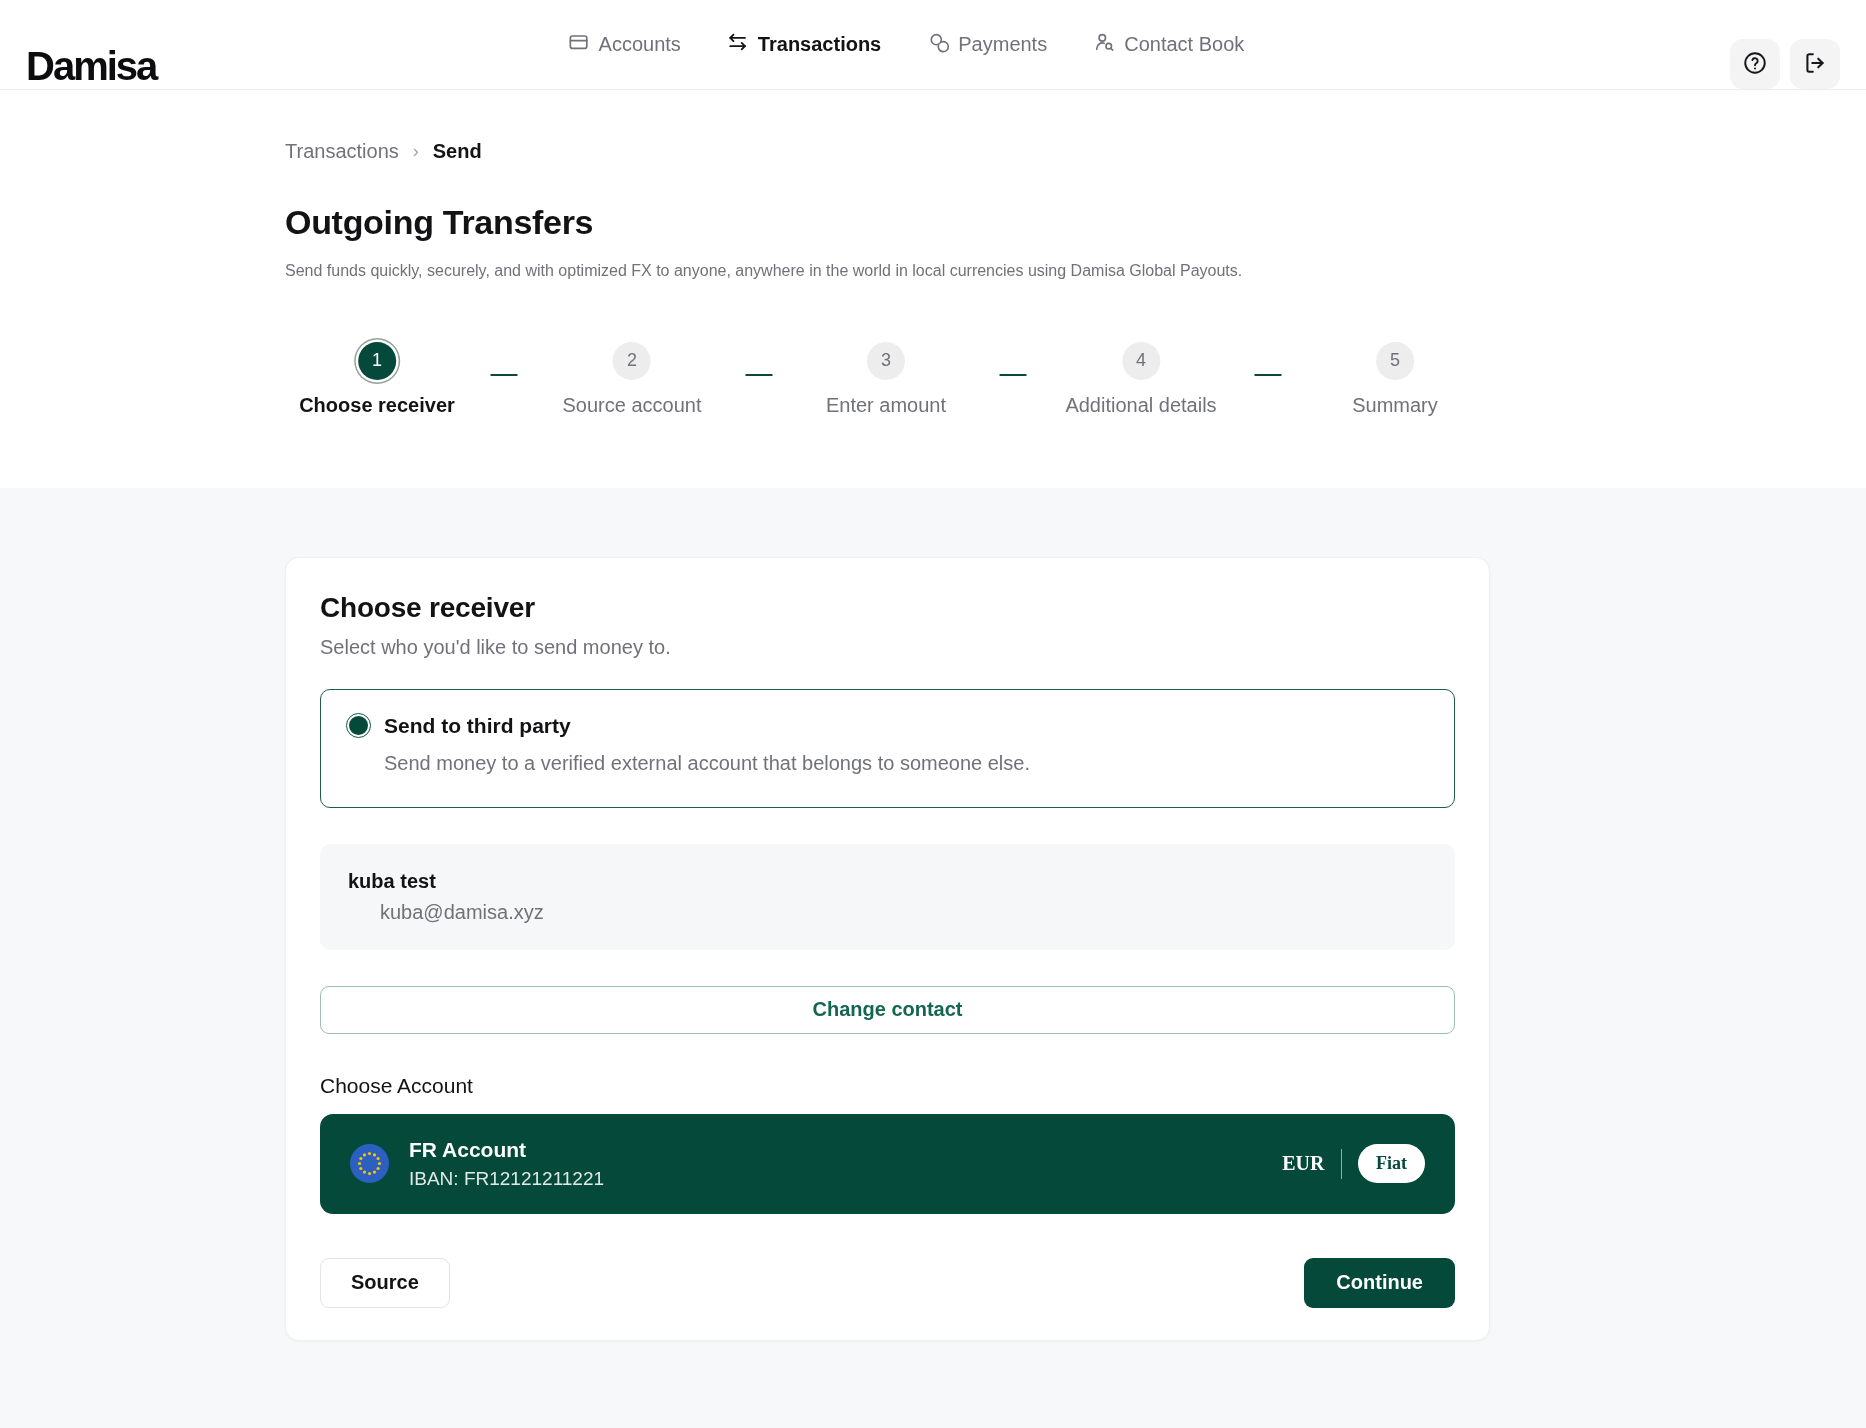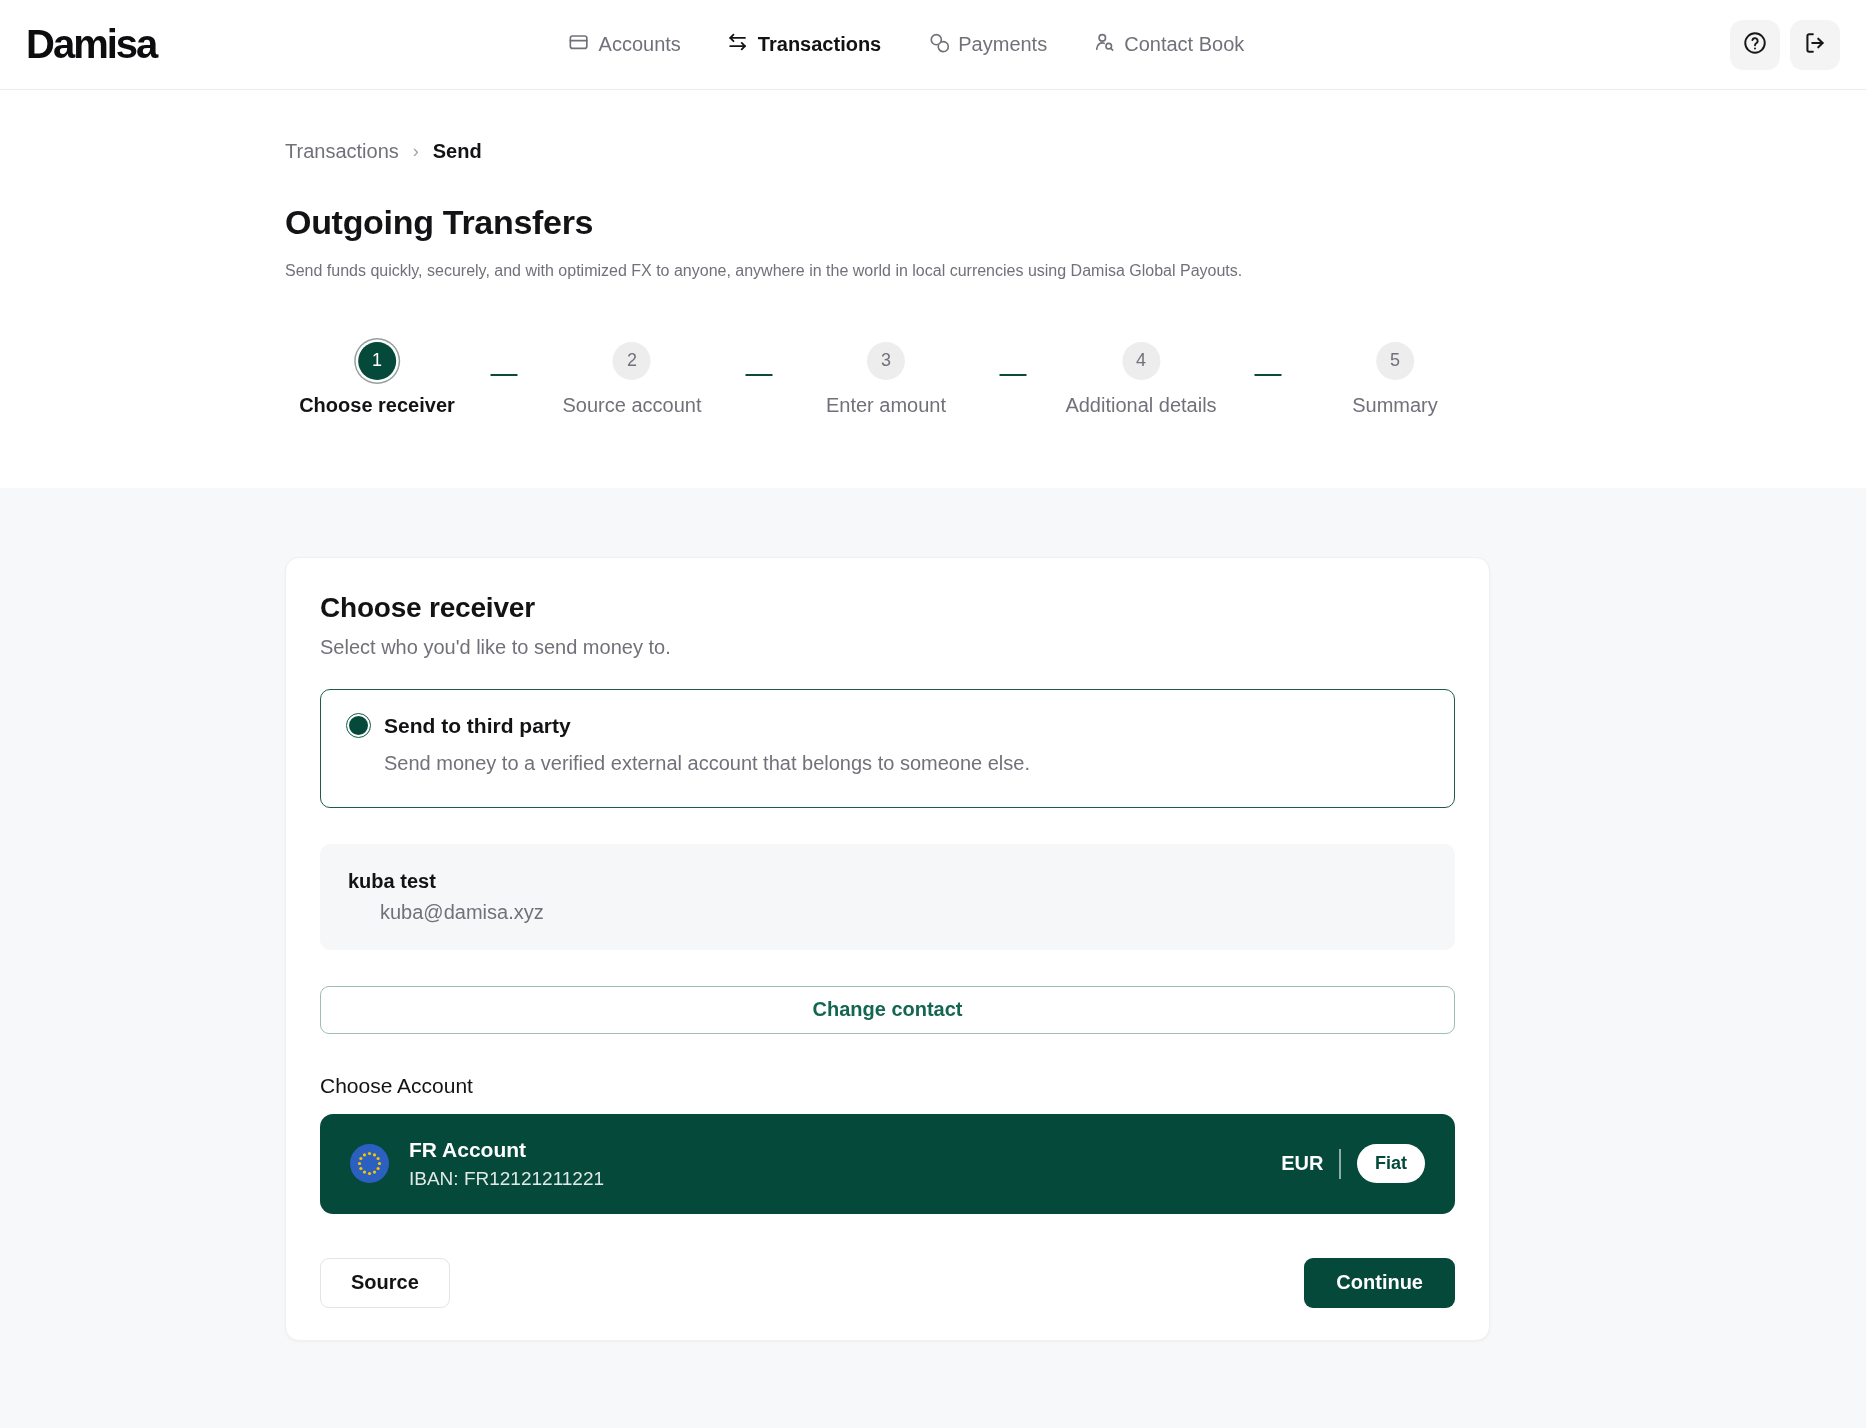--- a/index.html
+++ b/index.html
@@ -6,21 +6,21 @@
   html,body { width:1866px; height:1428px; }
   body {
     font-family:"Liberation Sans", sans-serif;
     background:#f7f8fa;
     color:#18181b;
     overflow:hidden;
   }
   
   .topbar {
     height:90px; background:#ffffff; border-bottom:1px solid #ececee;
-    display:flex; align-items:center; position:relative; padding:0 26px;
+    display:flex; align-items:flex-end; position:relative; padding:0 26px;
   }
   .logo {
     font-size:40px; font-weight:700; letter-spacing:-2px; color:#0d0d0f;
   }
   .nav {
     position:absolute; left:50%; top:0; height:100%; transform:translateX(-54%);
     display:flex; align-items:center; gap:46px;
   }
   .nav-item {
     display:flex; align-items:center; gap:9px; font-size:20px; color:#71717a; cursor:pointer;
@@ -87,21 +87,21 @@
   }
   .choose-label { margin-top:40px; font-size:21px; color:#131316; }
   .account-card {
     margin-top:16px; background:#05493a; border-radius:13px; height:100px;
     display:flex; align-items:center; padding:0 30px; cursor:pointer;
   }
   .acct-left { display:flex; align-items:center; gap:20px; }
   .flag { width:39px; height:39px; border-radius:50%; flex:none; }
   .acct-name { color:#ffffff; font-size:21px; font-weight:600; }
   .acct-iban { color:rgba(255,255,255,.88); font-size:19px; margin-top:6px; }
-  .acct-right { margin-left:auto; display:flex; align-items:center; gap:16px; }
+  .acct-right { margin-left:auto; display:flex; align-items:center; gap:16px;font-family:Liberation Serif, serif; }
   .acct-cur { color:#ffffff; font-size:20px; font-weight:600; }
   .acct-div { width:1.5px; height:30px; background:rgba(255,255,255,.55); }
   .type-badge {
     background:#ffffff; color:#05493a; font-size:18px; font-weight:700;
     padding:9px 18px; border-radius:999px;
   }
   .card-actions { margin-top:44px; display:flex; justify-content:space-between; }
   .btn-cancel {
     background:#ffffff; border:1px solid #e4e4e7; border-radius:9px; padding:0 30px; height:50px;
     font-size:20px; font-weight:600; color:#131316; cursor:pointer; font-family:"Liberation Sans", sans-serif;

